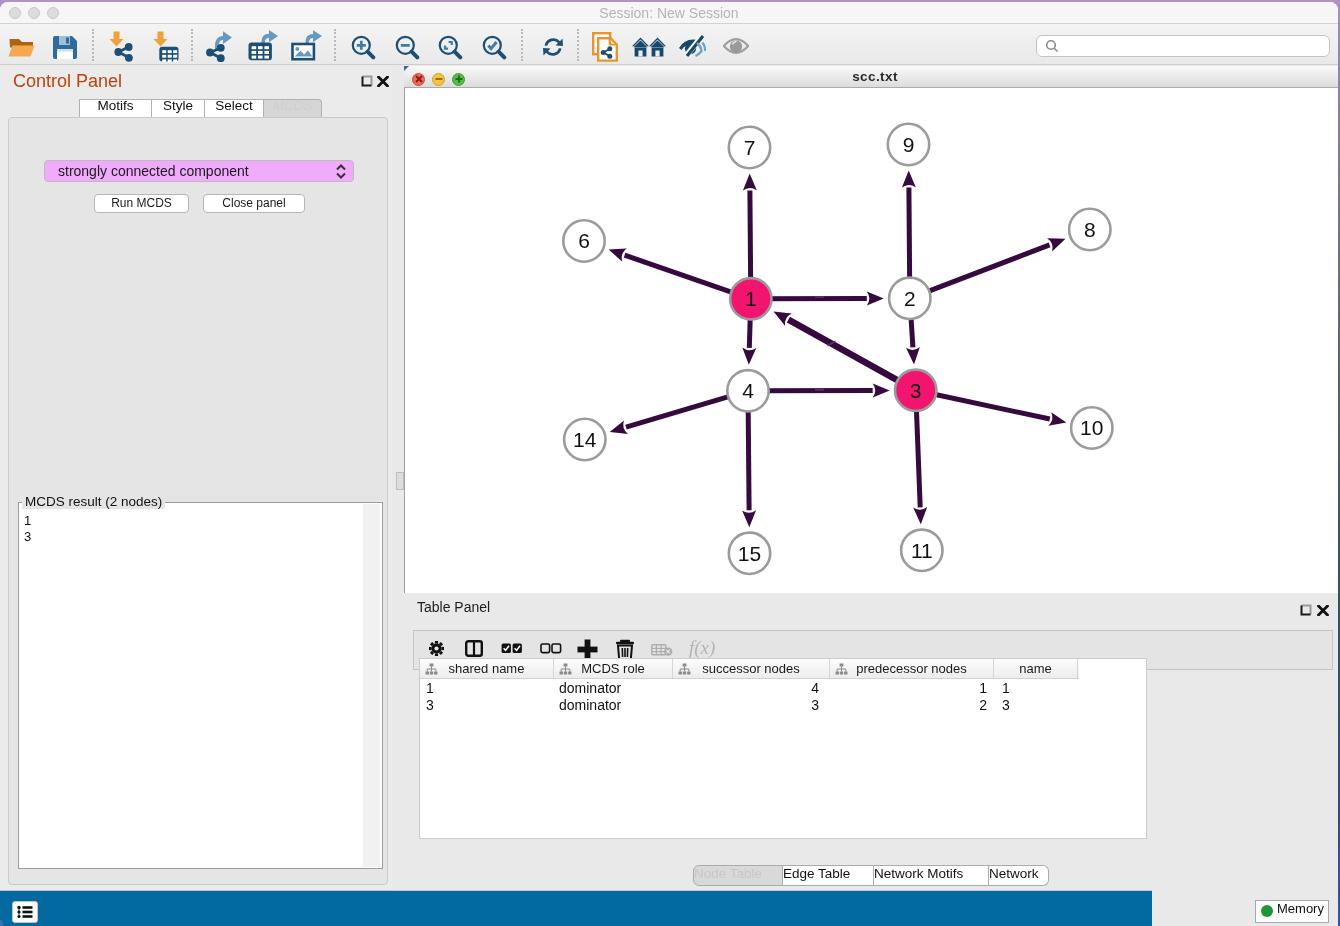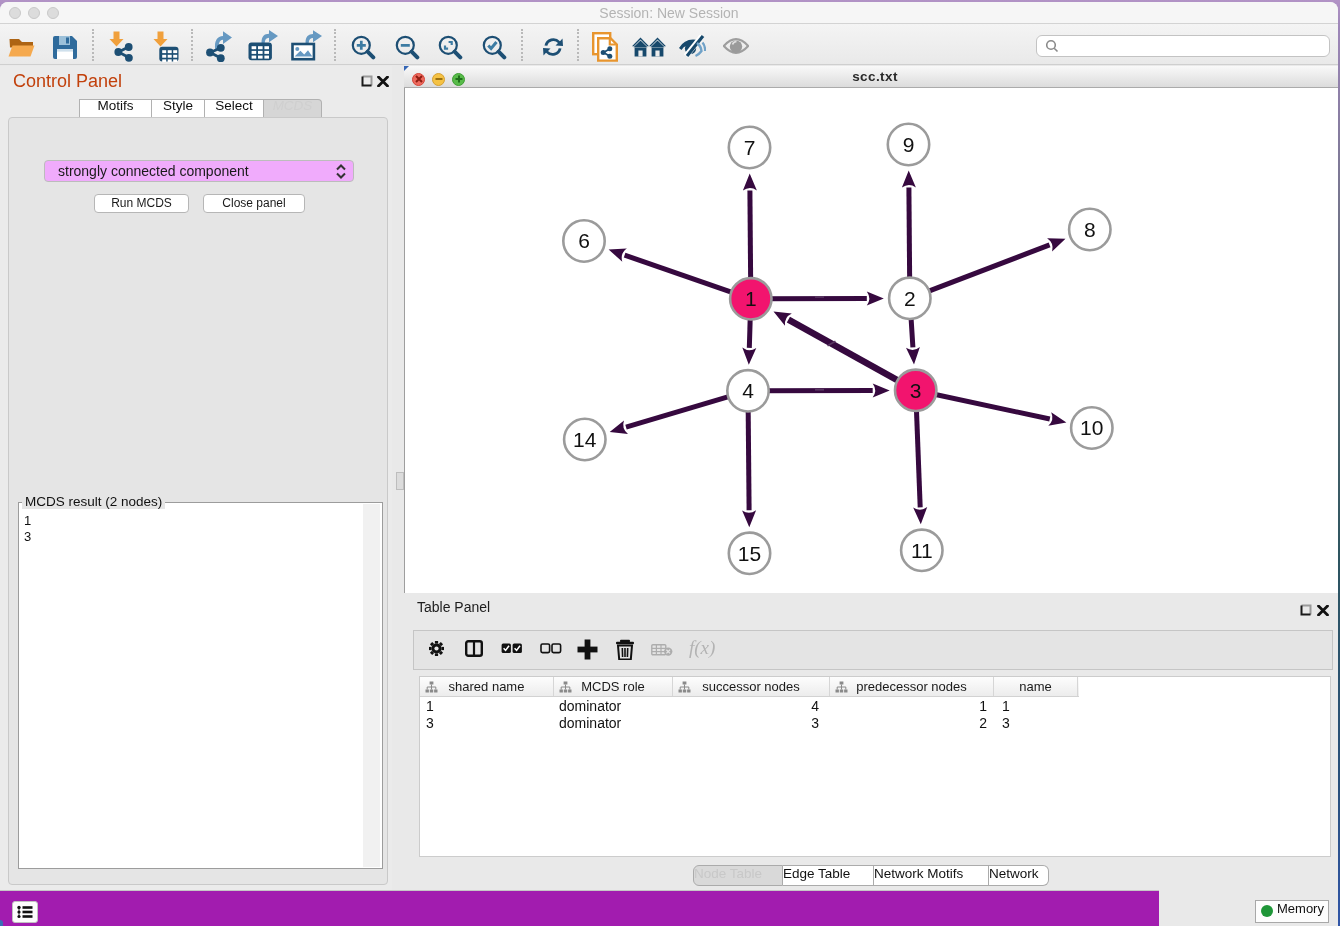--- a/index.html
+++ b/index.html
@@ -28,27 +28,27 @@
 
 #netwin{position:absolute;left:404px;top:64px;width:934px;height:527px;}
 #nettitle{position:absolute;left:0;top:0;width:100%;height:22px;background:linear-gradient(#f9f9f9,#dcdcdc);border-bottom:1px solid #ababab;box-sizing:border-box;}
 #netname{position:absolute;top:3px;left:4px;width:100%;text-align:center;font-size:13.5px;font-weight:bold;letter-spacing:0.4px;color:#2a2a2a;}
 .bub{position:absolute;top:6.5px;width:13px;height:13px;border-radius:50%;box-sizing:border-box;}
 #canvas{position:absolute;left:0;top:22px;width:934px;height:505px;background:#fff;border-left:1px solid #9e9e9e;box-sizing:border-box;}
 
 #tpanel{position:absolute;left:404px;top:591px;width:934px;height:299px;background:#e9e9e9;}
 #tptitle{position:absolute;left:13px;top:6px;font-size:14px;color:#1d1d1d;}
 #ttoolbar{position:absolute;left:9px;top:37px;width:920px;height:40px;background:#e4e4e4;border:1px solid #c5c5c5;box-sizing:border-box;}
-#tbl{position:absolute;left:15px;top:83px;width:912px;height:181px;background:#fff;border:1px solid #cccccc;box-sizing:border-box;}
+#tbl{position:absolute;left:15px;top:65px;width:728px;height:181px;background:#fff;border:1px solid #cccccc;box-sizing:border-box;}
 #thead{position:absolute;left:0;top:0;height:19px;background:linear-gradient(#fdfdfd,#ececec);border-bottom:1px solid #d2d2d2;}
 .thc{position:absolute;top:0;height:19px;border-right:1px solid #d6d6d6;box-sizing:border-box;font-size:13px;color:#1a1a1a;text-align:center;line-height:19px;}
 .td{position:absolute;font-size:14px;color:#111;}
 .btab{position:absolute;top:272px;height:21px;box-sizing:border-box;border:1px solid #ababab;border-left:none;background:#fff;font-size:13.5px;color:#111;text-align:left;line-height:16.5px;}
 
-#statusbar{position:absolute;left:0;top:888px;width:1152px;height:36px;background:#a21caf;border-top:1px solid #c6c6c6;padding-left:7px;}
+#statusbar{position:absolute;left:0;top:888px;width:1152px;height:36px;background:#0369a1;border-top:1px solid #c6c6c6;}
 </style></head>
 <body>
 <div id="win">
 
   <div id="titlebar">
     <div id="ttitle">Session: New Session</div>
     <div class="tl" style="left:9px"></div>
     <div class="tl" style="left:28px"></div>
     <div class="tl" style="left:47px"></div>
   </div>

